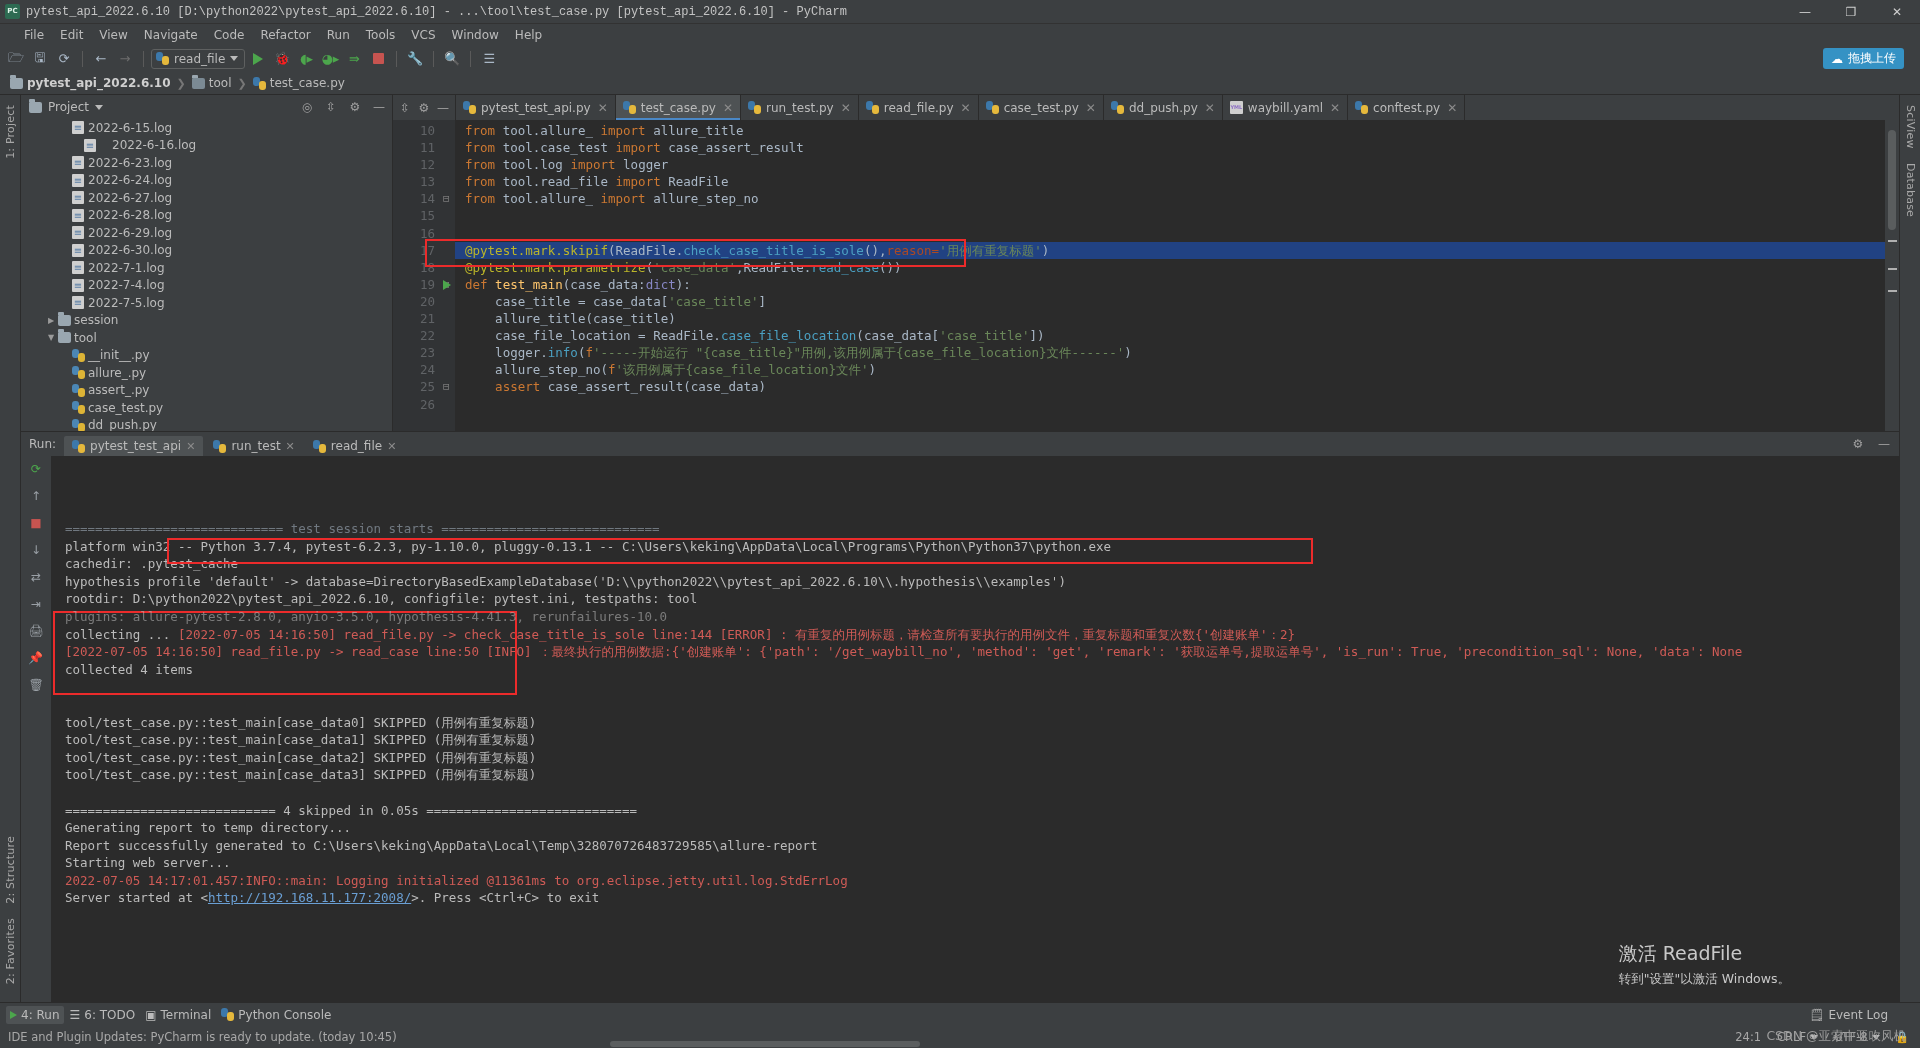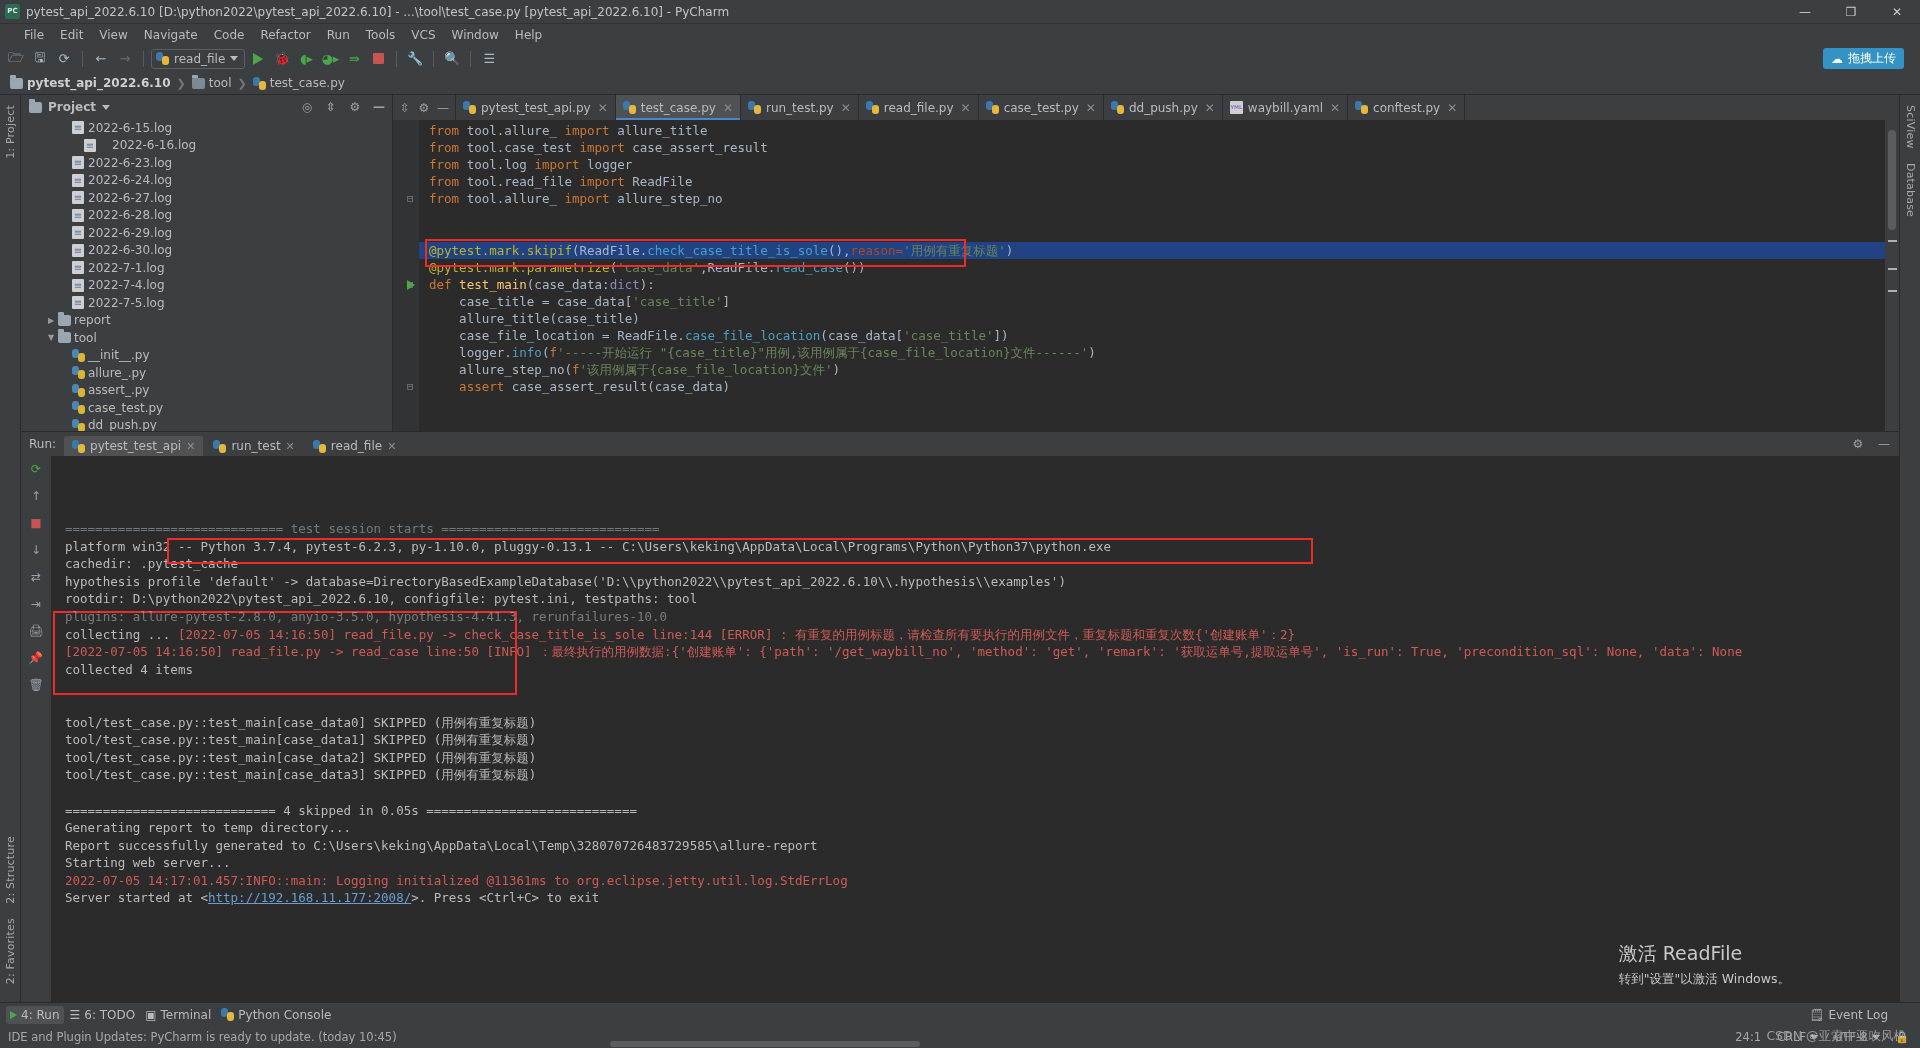--- a/index.html
+++ b/index.html
@@ -15,21 +15,21 @@
   
   .titlebar {
     height: 24px; background: #3c3f41; display: flex; align-items: center;
     flex: 0 0 24px; border-bottom: 1px solid #323232;
   }
   .title-ico {
     width: 15px; height: 15px; margin: 0 6px 0 5px; border-radius: 2px;
     background: #2d6b52; color: #dff3e8; font-size: 7px; line-height: 15px;
     text-align: center; font-weight: bold; flex: 0 0 15px;
   }
-  .title-text { font-size: 12px; color: #c4c4c4; white-space: nowrap; }
+  .title-text { font-size: 12px; color: #c4c4c4; white-space: nowrap; font-family: Liberation Mono, monospace; }
   .win-btns { margin-left: auto; display: flex; height: 24px; }
   .win-btn { width: 46px; height: 24px; display: flex; align-items: center; justify-content: center; color: #cfcfcf; font-size: 12px; }
 
   
   .menubar { height: 21px; flex: 0 0 21px; background: #3c3f41; display: flex; align-items: center; padding-left: 16px; }
   .menu-item { font-size: 12px; color: #bbbbbb; padding: 2px 8px; white-space: nowrap; }
 
   
   .toolbar { height: 27px; flex: 0 0 27px; background: #3c3f41; display: flex; align-items: center; padding-left: 5px; gap: 2px; position: relative; }
   .tb-ico { width: 22px; height: 22px; display: flex; align-items: center; justify-content: center; font-size: 13px; color: #a9b7c6; }
@@ -72,21 +72,21 @@
     white-space: nowrap; letter-spacing: 0.2px;
   }
   .vtab.rot { transform: rotate(180deg); }
   .strip-spacer { flex: 1 1 auto; }
 
   .center-col { flex: 1 1 auto; display: flex; flex-direction: column; min-width: 0; }
   .upper-row { flex: 0 0 336px; display: flex; min-height: 0; }
 
   
   .project-panel { width: 372px; flex: 0 0 372px; background: #3c3f41; display: flex; flex-direction: column; border-right: 1px solid #2b2b2b; }
-  .panel-head { height: 24px; display: flex; align-items: center; padding: 0 4px 0 8px; gap: 6px; flex: 0 0 24px; font-weight: bold; }
+  .panel-head { height: 24px; display: flex; align-items: center; padding: 0 4px 0 8px; gap: 6px; flex: 0 0 24px; }
   .panel-title { font-size: 12px; color: #bbbbbb; }
   .panel-head .spacer { flex: 1 1 auto; }
   .panel-ico { width: 18px; height: 18px; display: flex; align-items: center; justify-content: center; color: #a0a0a0; font-size: 12px; }
   .tree { flex: 1 1 auto; overflow: hidden; background: #3c3f41; padding-top: 0; }
   .trow { height: 17.5px; display: flex; align-items: center; font-size: 12px; color: #bbbbbb; white-space: nowrap; }
   .twist { width: 12px; flex: 0 0 12px; display: flex; align-items: center; justify-content: center; color: #9a9a9a; font-size: 8px; }
   .ticon { width: 14px; flex: 0 0 14px; margin-right: 3px; display: flex; align-items: center; justify-content: center; }
   .logico { width: 12px; height: 13px; background: #cfcfcf; border-radius: 1px; position: relative; }
   .logico::after { content: "≡"; position: absolute; inset: 0; color: #5b7fa6; font-size: 10px; line-height: 13px; text-align: center; }
   .pyfile { width: 13px; height: 13px; position: relative; }
@@ -361,21 +361,21 @@
                 <span class="ticon">
                   <span class="logico"></span>
                 </span>
                 <span>2022-7-5.log</span>
               </div>
               <div class="trow" style="padding-left: 24px;">
                 <span class="twist">▶</span>
                 <span class="ticon">
                   <span class="folder-ico"></span>
                 </span>
-                <span>report</span>
+                <span>session</span>
               </div>
               <div class="trow" style="padding-left: 24px;">
                 <span class="twist">▼</span>
                 <span class="ticon">
                   <span class="folder-ico"></span>
                 </span>
                 <span>tool</span>
               </div>
               <div class="trow" style="padding-left: 38px;">
                 <span class="twist"></span>
@@ -461,20 +461,39 @@
                 <div class="tab">
                   <span class="pyico"></span>
                   <span>conftest.py</span>
                   <span class="x">✕</span>
                 </div>
               </div>
           </div>
 
           <div class="editor-area">
             <div class="gutter-left"></div>
+            <div class="linenums" id="linenums">
+                <div class="ln" style="padding-left: 0px;">10</div>
+                <div class="ln" style="padding-left: 0px;">11</div>
+                <div class="ln" style="padding-left: 0px;">12</div>
+                <div class="ln" style="padding-left: 0px;">13</div>
+                <div class="ln" style="padding-left: 0px;">14</div>
+                <div class="ln" style="padding-left: 0px;">15</div>
+                <div class="ln" style="padding-left: 0px;">16</div>
+                <div class="ln" style="padding-left: 0px;">17</div>
+                <div class="ln" style="padding-left: 0px;">18</div>
+                <div class="ln" style="padding-left: 0px;">19</div>
+                <div class="ln" style="padding-left: 0px;">20</div>
+                <div class="ln" style="padding-left: 0px;">21</div>
+                <div class="ln" style="padding-left: 0px;">22</div>
+                <div class="ln" style="padding-left: 0px;">23</div>
+                <div class="ln" style="padding-left: 0px;">24</div>
+                <div class="ln" style="padding-left: 0px;">25</div>
+                <div class="ln" style="padding-left: 0px;">26</div>
+              </div>
             <div class="foldcol" id="foldcol">
                 <div class="ln" style="padding-left: 2px;"></div>
                 <div class="ln" style="padding-left: 2px;"></div>
                 <div class="ln" style="padding-left: 2px;"></div>
                 <div class="ln" style="padding-left: 2px;"></div>
                 <div class="ln" style="padding-left: 2px;">⊟</div>
                 <div class="ln" style="padding-left: 2px;"></div>
                 <div class="ln" style="padding-left: 2px;"></div>
                 <div class="ln" style="padding-left: 2px;"></div>
                 <div class="ln" style="padding-left: 2px;"></div>

